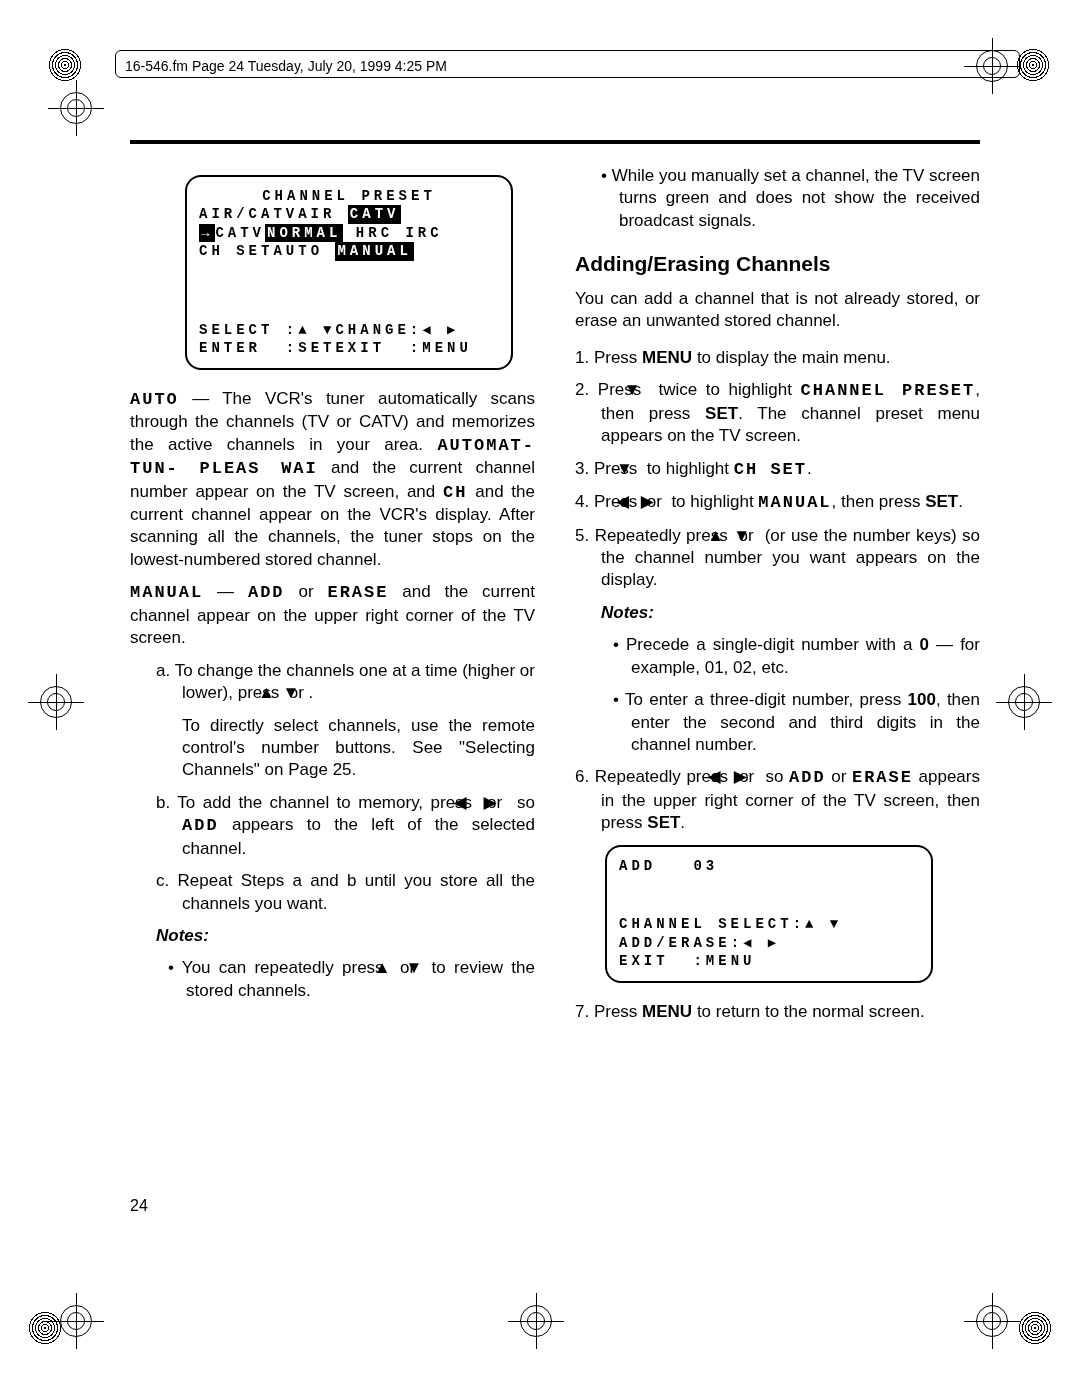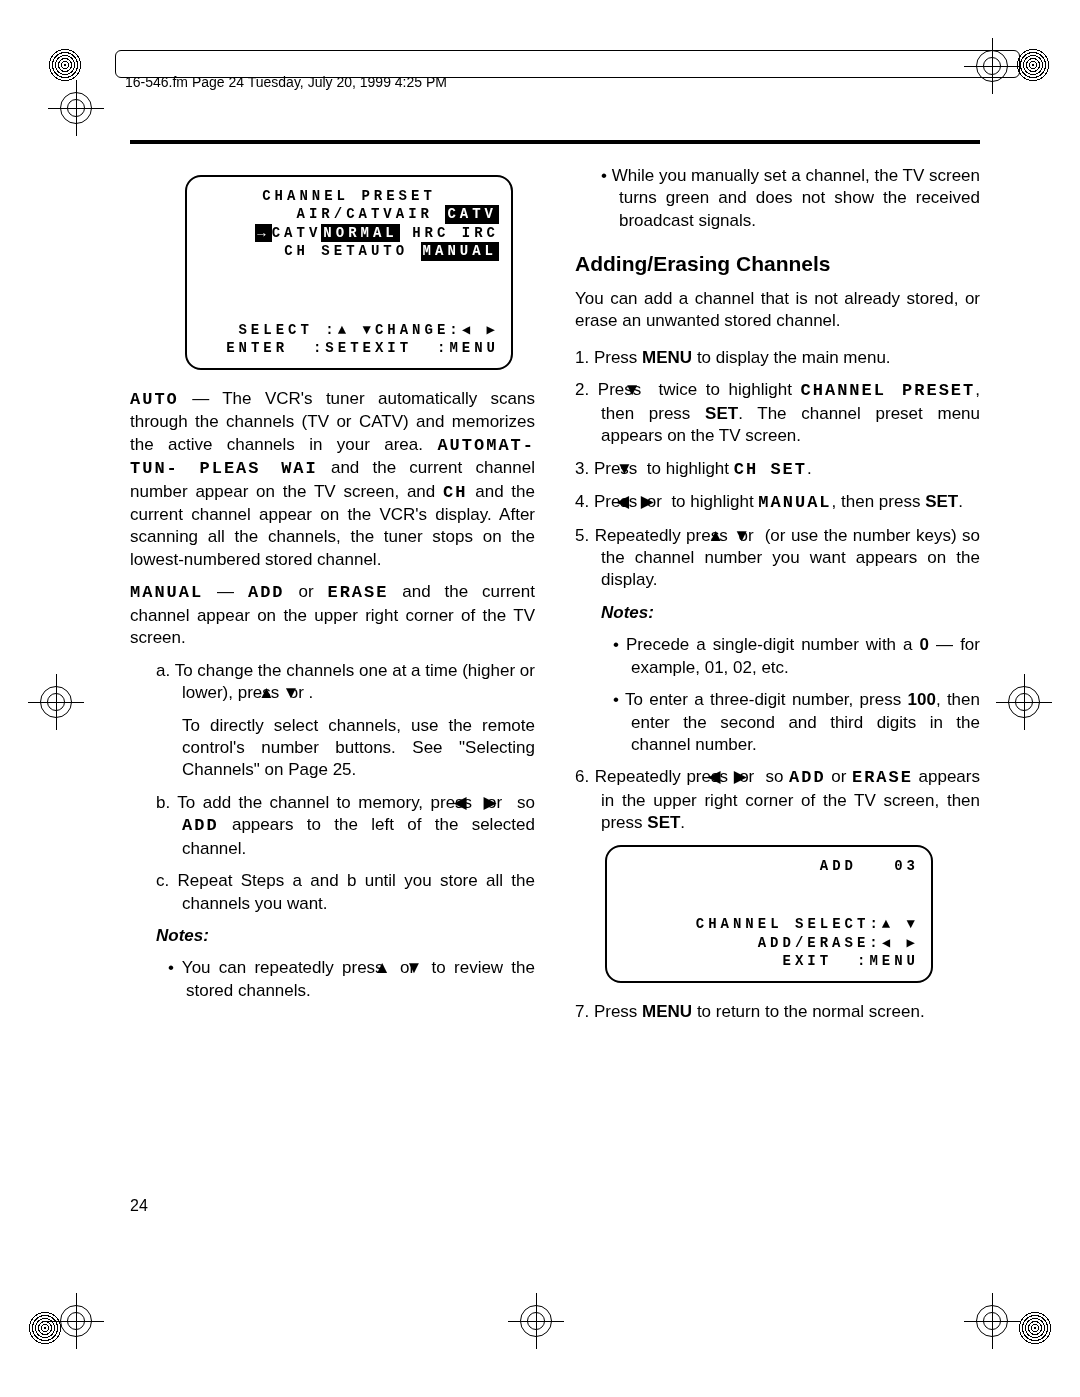--- a/index.html
+++ b/index.html
@@ -15,21 +15,20 @@
     box-sizing: border-box;
     padding-top: 50px;
   }
   .header-line {
     position: absolute;
     top: 58px;
     left: 125px;
     right: 125px;
     font-size: 14px;
     white-space: nowrap;
-    margin-top: 16px;
   }
   .hr-thick {
     position: absolute;
     left: 130px;
     right: 100px;
     top: 140px;
     height: 4px;
     background: #000;
   }
   .cols {
@@ -79,21 +78,21 @@
     border: 2px solid #000;
     border-radius: 16px;
     font-family: "Courier New", monospace;
     font-size: 14px;
     font-weight: bold;
     letter-spacing: 4px;
     padding: 10px 12px;
     text-align: left;
     break-inside: avoid;
   }
-  .screen .row { display:flex; justify-content: flex-end; white-space: nowrap; }
+  .screen .row { display:flex; justify-content: flex-start; white-space: nowrap; }
   .screen .row span { display:inline-block; }
   .screen .inv { background:#000; color:#fff; padding:0 2px; }
   .screen .gap { height: 60px; }
   .screen .gap-sm { height: 40px; }
   .arrow { display:inline-block; }
   .pagenum {
     position: absolute;
     left: 130px;
     bottom: 182px;
     font-size: 16px;

